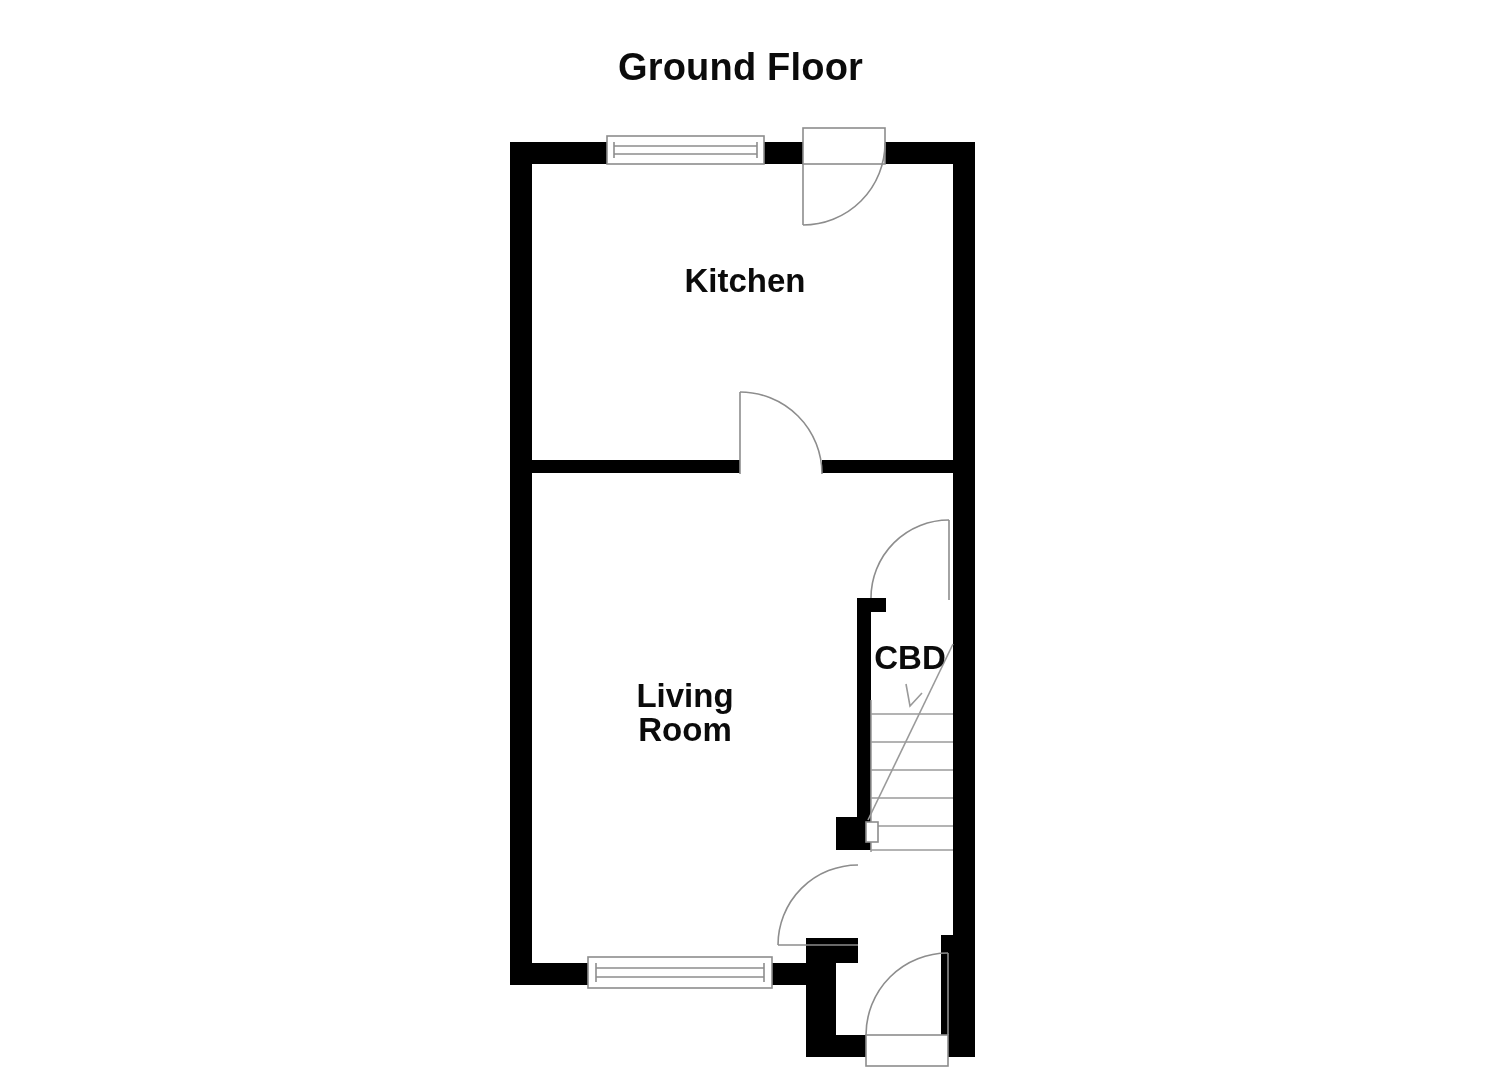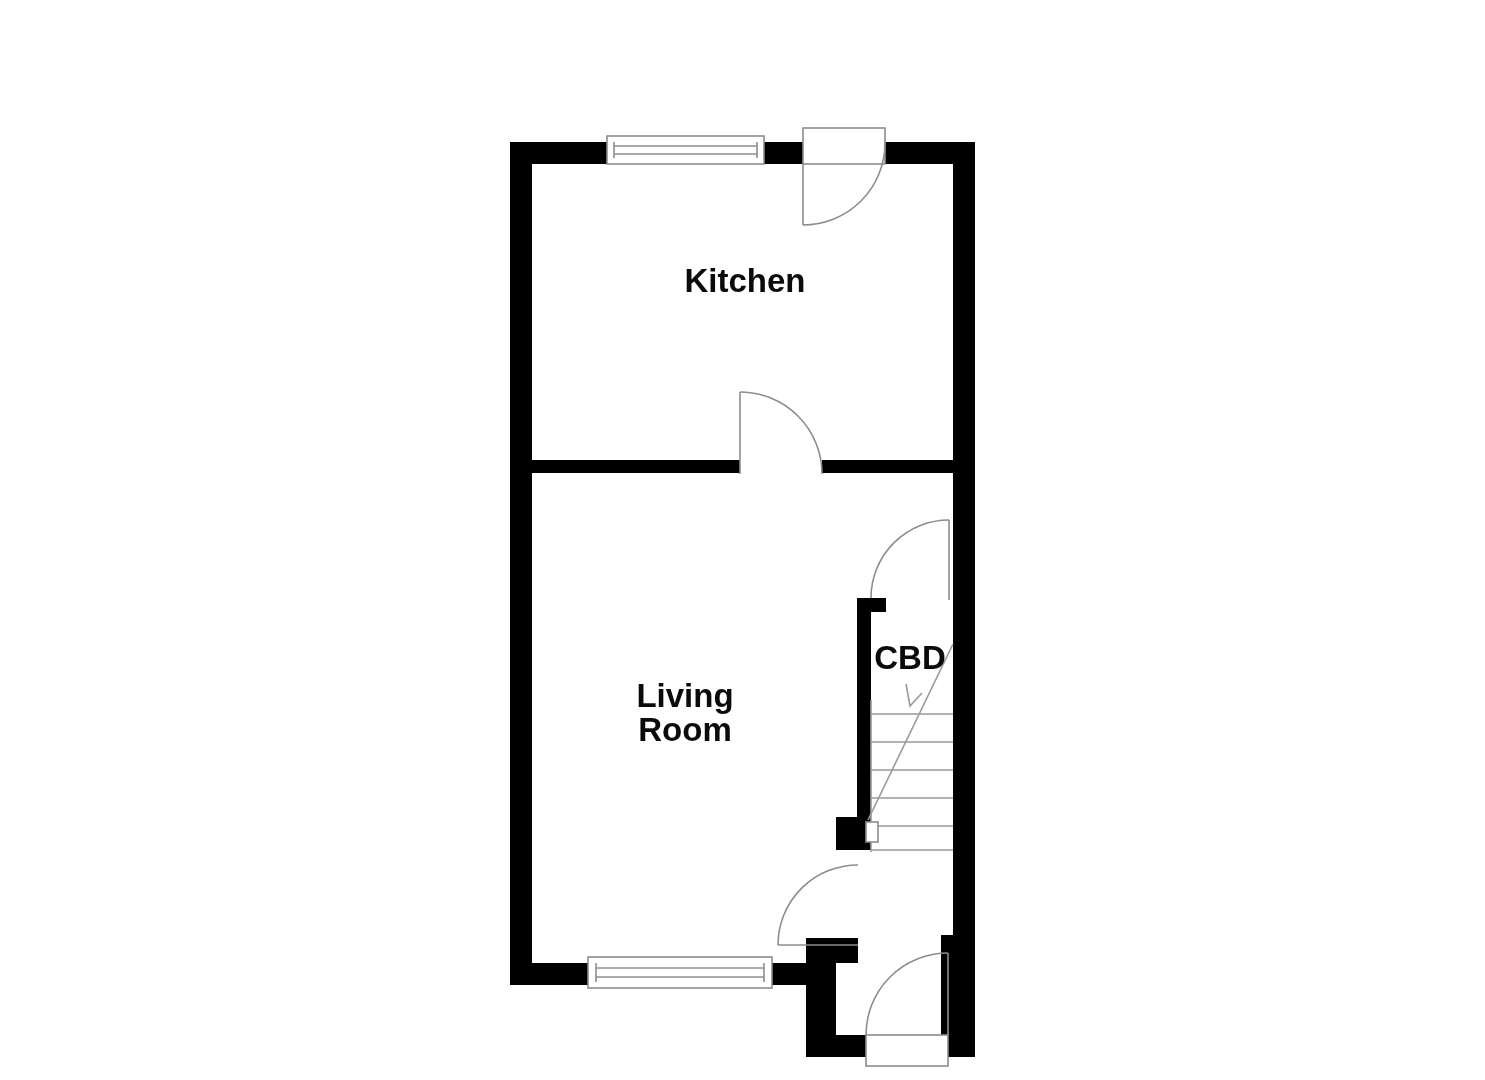--- a/index.html
+++ b/index.html
@@ -67,20 +67,21 @@
     fill: none;
     stroke: #9a9a9a;
     stroke-width: 1.6;
   }
 </style>
 </head>
 <body>
 
 <div id="plan-root">
 
+  <div class="floor-title">Ground Floor</div>
 
   <svg class="plan-canvas" width="1485" height="1080" viewBox="0 0 1485 1080">
 
     <g>
 
       <rect class="wall" x="510" y="142" width="98" height="22"></rect>
 
       <rect class="wall" x="762" y="142" width="41" height="22"></rect>
 
       <rect class="wall" x="885" y="142" width="90" height="22"></rect>

